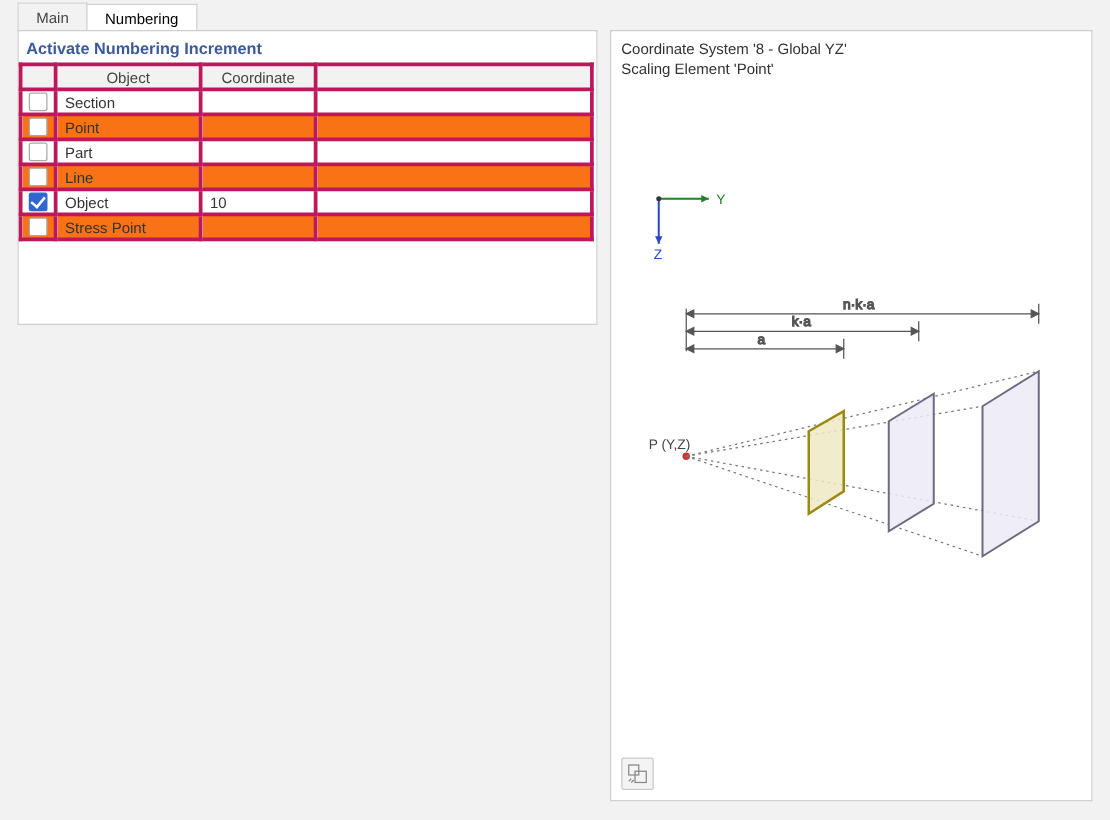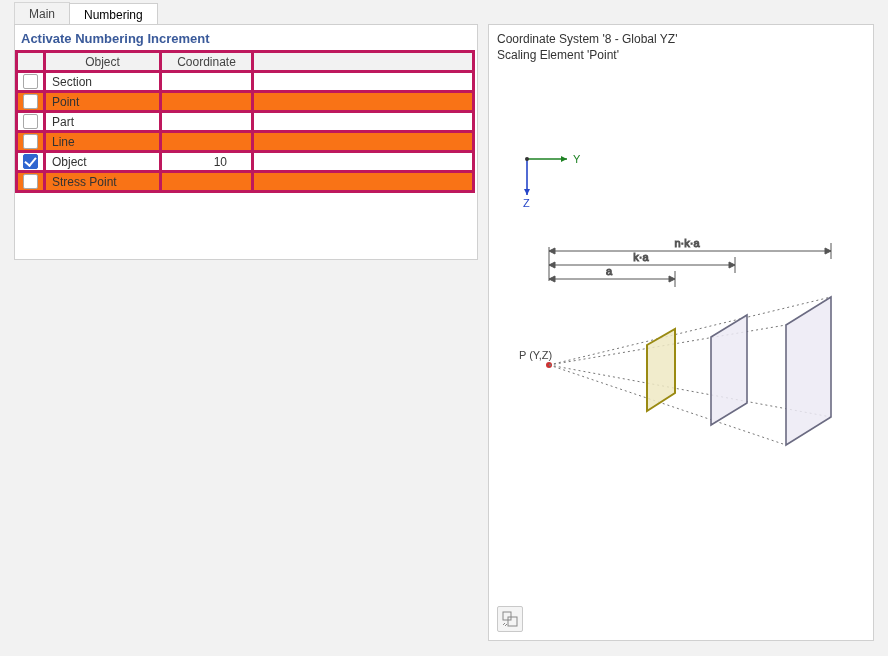--- a/index.html
+++ b/index.html
@@ -107,21 +107,21 @@
     text-align: center;
     font-weight: 400;
     color: #444;
   }
   .col-check { width: 28px; }
   .col-obj   { width: 116px; }
   .col-inc   { width: 92px;  }
   .col-rest  { }
 
   .tbl tbody tr.alt td { background: #f97316; }
-  .tbl td.inc-cell { text-align: right; padding-right: 24px; }
+  .tbl td.inc-cell { padding-right: 24px; }
 
   
   .chk {
     width: 15px; height: 15px;
     border: 1px solid #a8a8a8;
     border-radius: 2px;
     background: #fff;
     display: inline-block;
     vertical-align: middle;
     position: relative;

